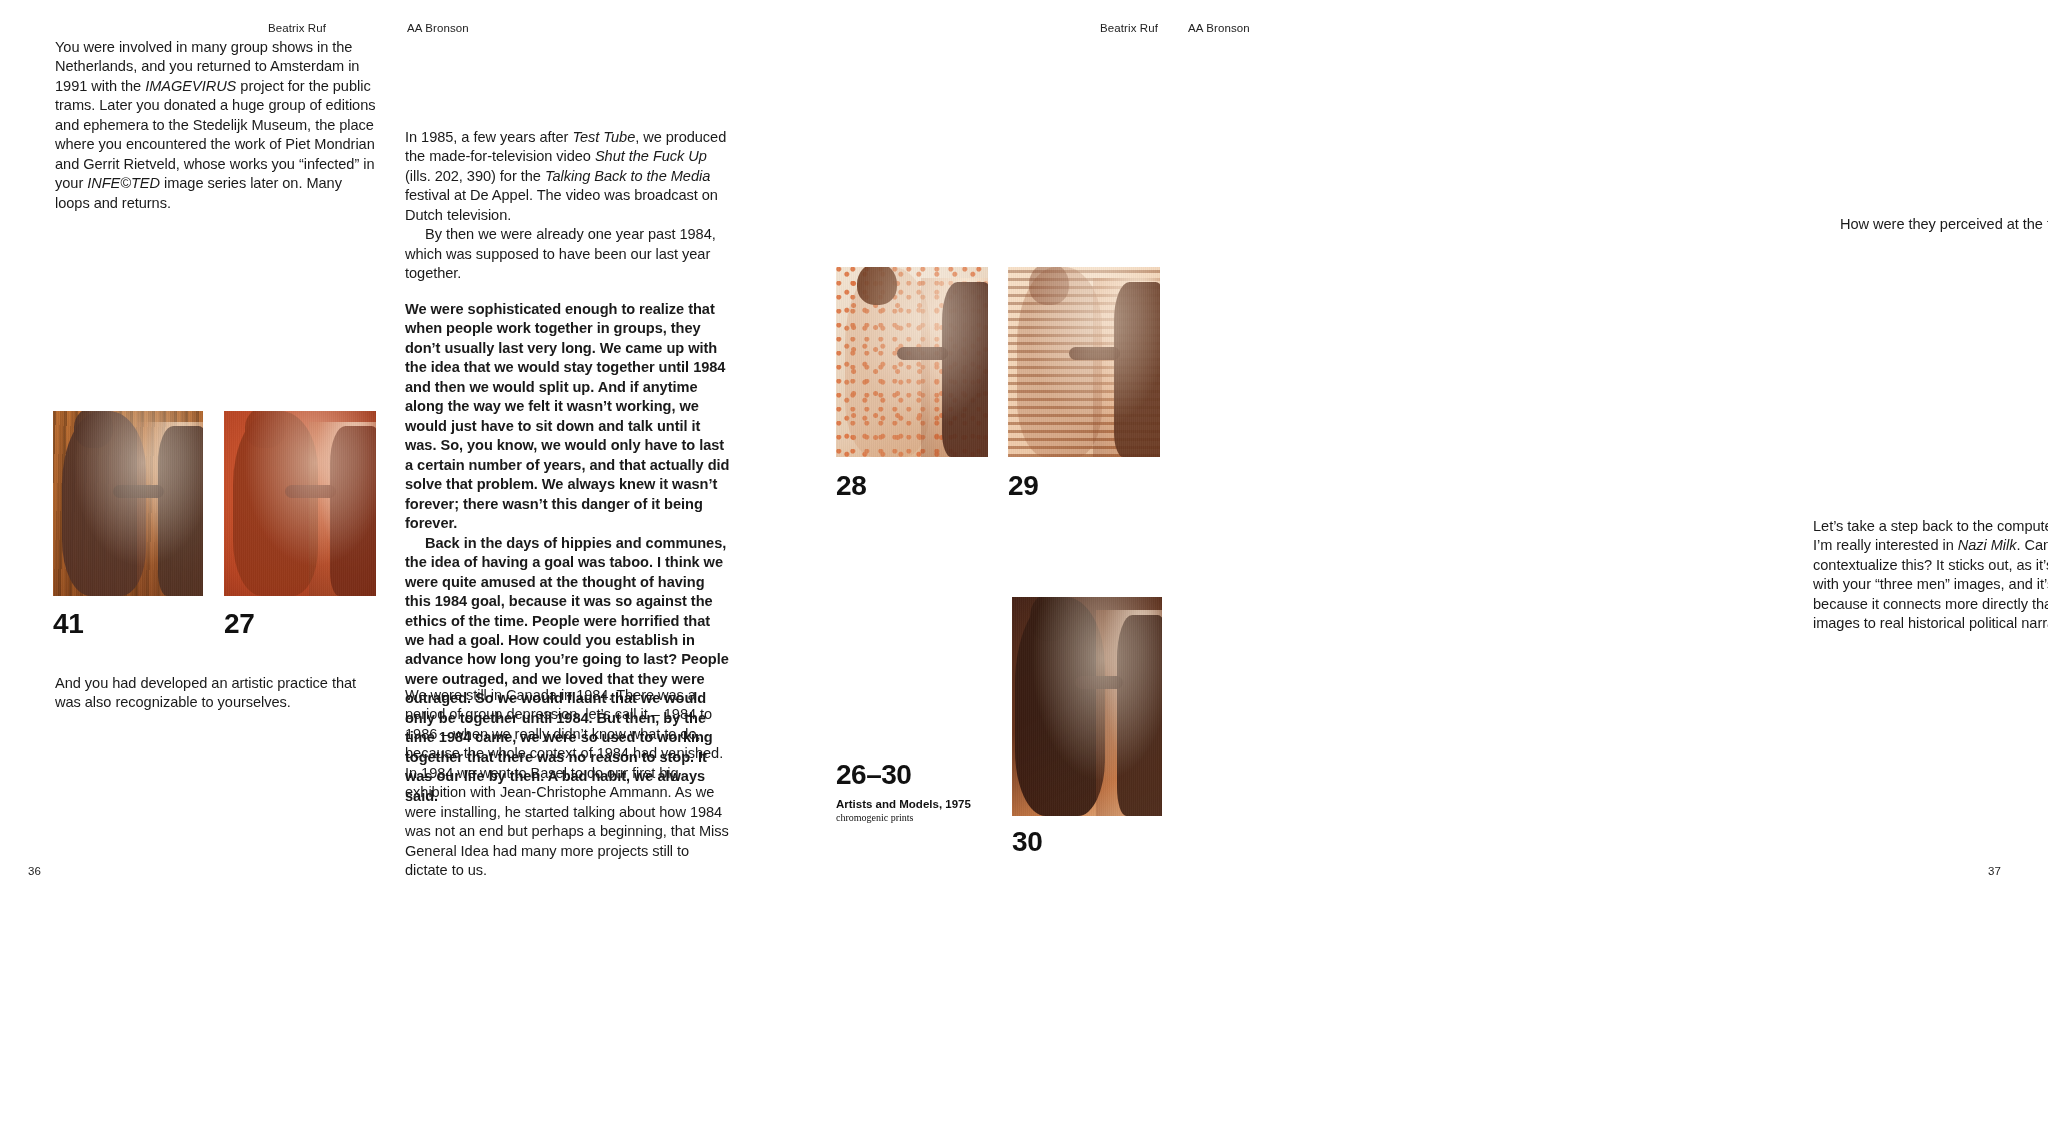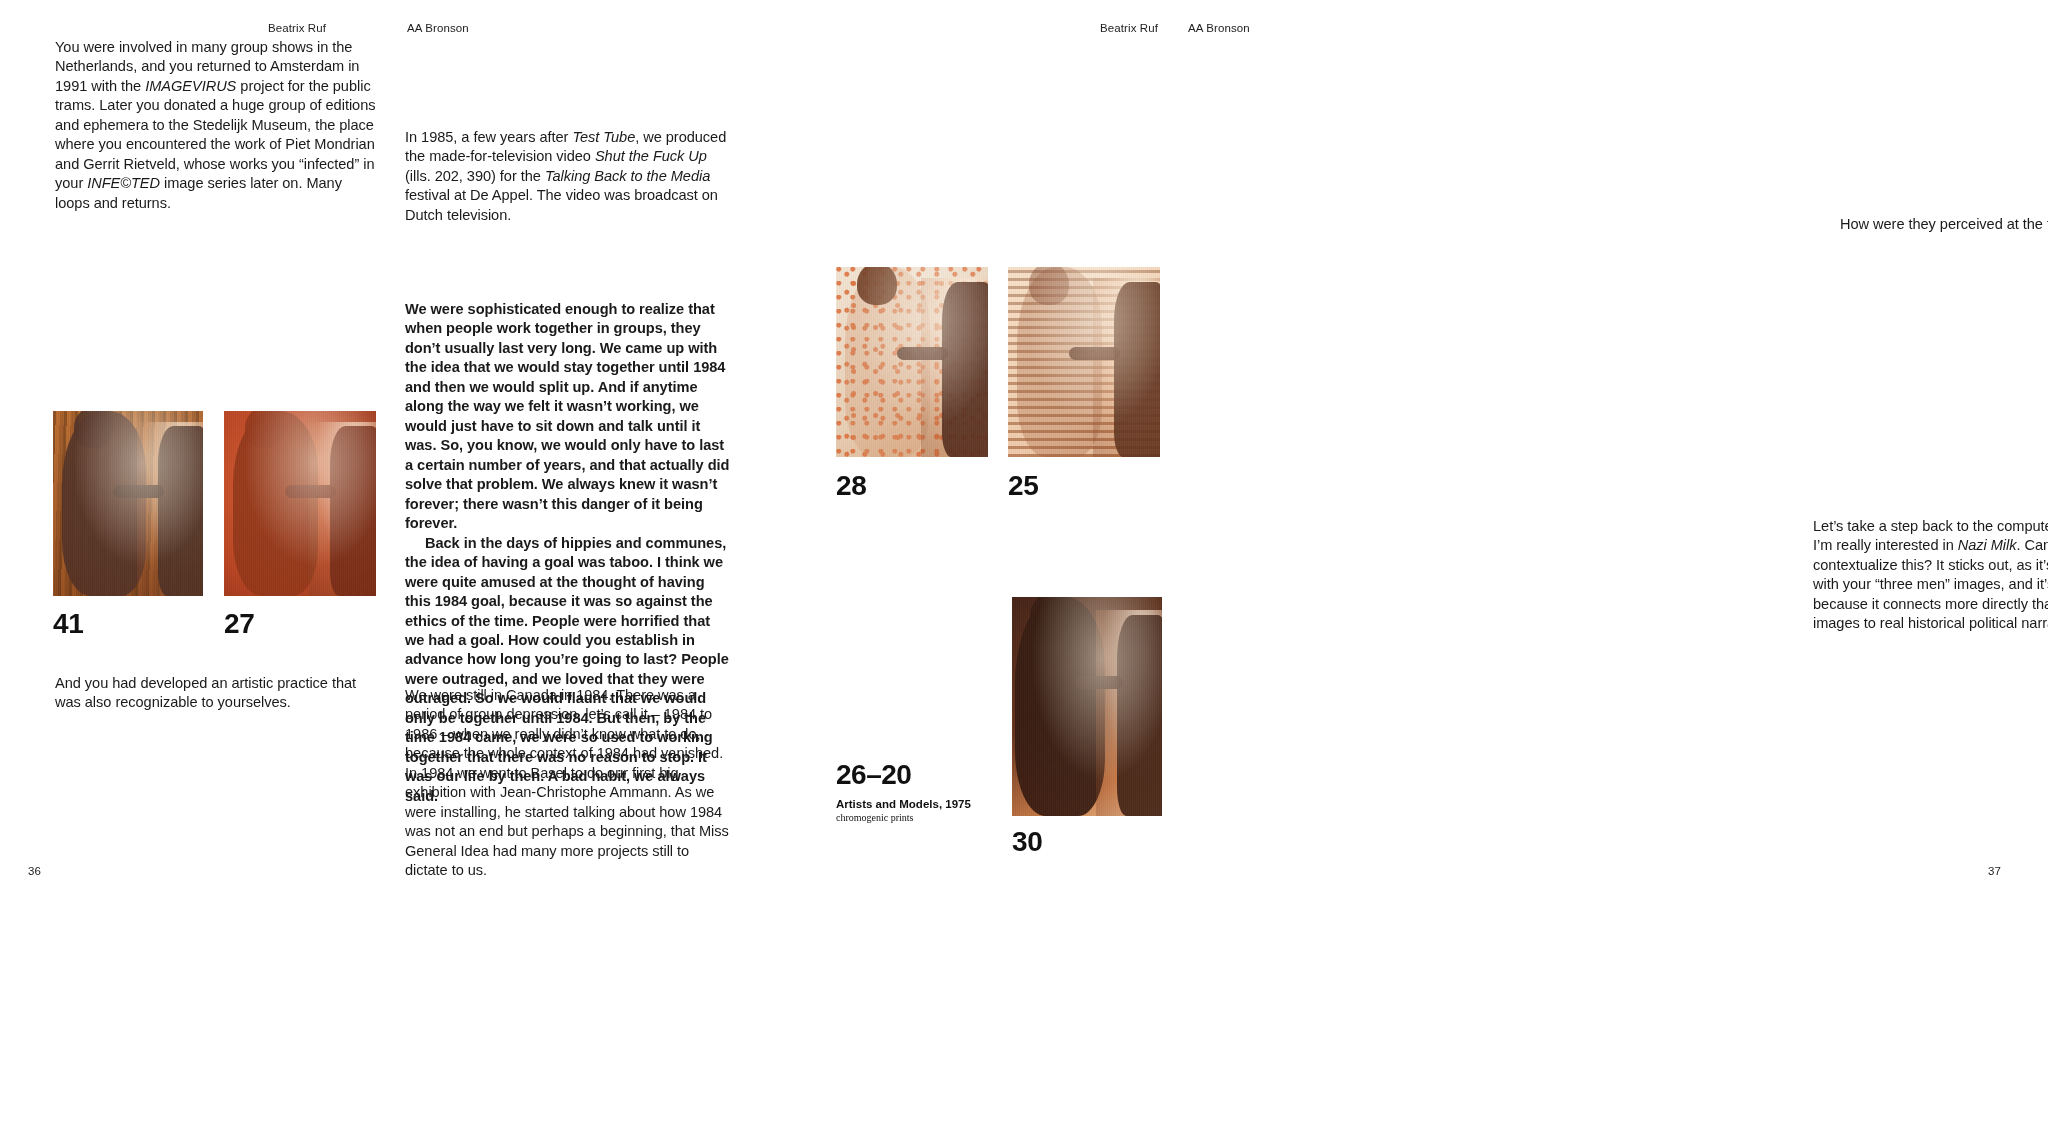--- a/index.html
+++ b/index.html
@@ -199,20 +199,21 @@
       <p>You were involved in many group shows in the Netherlands, and you returned to Amsterdam in 1991 with the <i>IMAGEVIRUS</i> project for the public trams. Later you donated a huge group of editions and ephemera to the Stedelijk Museum, the place where you encountered the work of Piet Mondrian and Gerrit Rietveld, whose works you “infected” in your <i>INFE©TED</i> image series later on. Many loops and returns.</p>
     </div>
 
 
     <div class="col q" style="left:55px; top:674px; width:325px;">
       <p>And you had developed an artistic practice that was also recognizable to yourselves.</p>
     </div>
 
     <div class="col a" style="left:405px; top:128px; width:325px;">
       <p>In 1985, a few years after <i>Test Tube</i>, we produced the made-for-television video <i>Shut the Fuck Up</i> (ills. 202, 390) for the <i>Talking Back to the Media</i> festival at De Appel. The video was broadcast on Dutch television.</p>
+      <p class="indent">By then we were already one year past 1984, which was supposed to have been our last year together.</p>
     </div>
 
     <div class="col a" style="left:405px; top:300px; width:325px;font-weight:bold;">
       <p>We were sophisticated enough to realize that when people work together in groups, they don’t usually last very long. We came up with the idea that we would stay together until 1984 and then we would split up. And if anytime along the way we felt it wasn’t working, we would just have to sit down and talk until it was. So, you know, we would only have to last a certain number of years, and that actually did solve that problem. We always knew it wasn’t forever; there wasn’t this danger of it being forever.</p>
       <p class="indent">Back in the days of hippies and communes, the idea of having a goal was taboo. I think we were quite amused at the thought of having this 1984 goal, because it was so against the ethics of the time. People were horrified that we had a goal. How could you establish in advance how long you’re going to last? People were outraged, and we loved that they were outraged. So we would flaunt that we would only be together until 1984. But then, by the time 1984 came, we were so used to working together that there was no reason to stop. It was our life by then. A bad habit, we always said.</p>
     </div>
 
     <div class="col a" style="left:405px; top:686px; width:325px;">
       <p>We were still in Canada in 1984. There was a period of group depression, let’s call it – 1984 to 1986 – when we really didn’t know what to do, because the whole context of 1984 had vanished. In 1984 we went to Basel to do our first big exhibition with Jean-Christophe Ammann. As we were installing, he started talking about how 1984 was not an end but perhaps a beginning, that Miss General Idea had many more projects still to dictate to us.</p>
     </div>
@@ -280,23 +281,23 @@
         <div class="bg"></div>
         <div class="silhouette" style="background:rgba(150,80,45,0.3);"></div>
         <div class="head" style="background:rgba(120,60,35,0.45);"></div>
         <div class="figure2"></div>
         <div class="torso2" style="background:#5a2d1b;"></div>
         <div class="arm" style="left:40%; top:42%; width:34%; height:7%; background:#5a2d1b;"></div>
         <div class="glow"></div>
         <div class="grain"></div>
       </div>
     </div>
-    <div class="plate-num" style="left:-16px; top:470px;">25</div>
-
-    <div class="plate-group-num" style="left:-188px; top:759px;">26–20</div>
+    <div class="plate-num" style="left:-16px; top:470px;">29</div>
+
+    <div class="plate-group-num" style="left:-188px; top:759px;">26–30</div>
     <div class="caption-block" style="left:-188px; top:797px; width:220px;">
       <div class="cap-title">Artists and Models, 1975</div>
       <div class="cap-sub">chromogenic prints</div>
     </div>
 
     <div class="plate" style="left:-12px; top:597px; width:150px; height:219px;">
       <div class="art dark">
         <div class="bg"></div>
         <div class="silhouette" style="background:#2a120a; left:2%; width:60%;"></div>
         <div class="head" style="background:#2a120a; left:12%;"></div>

